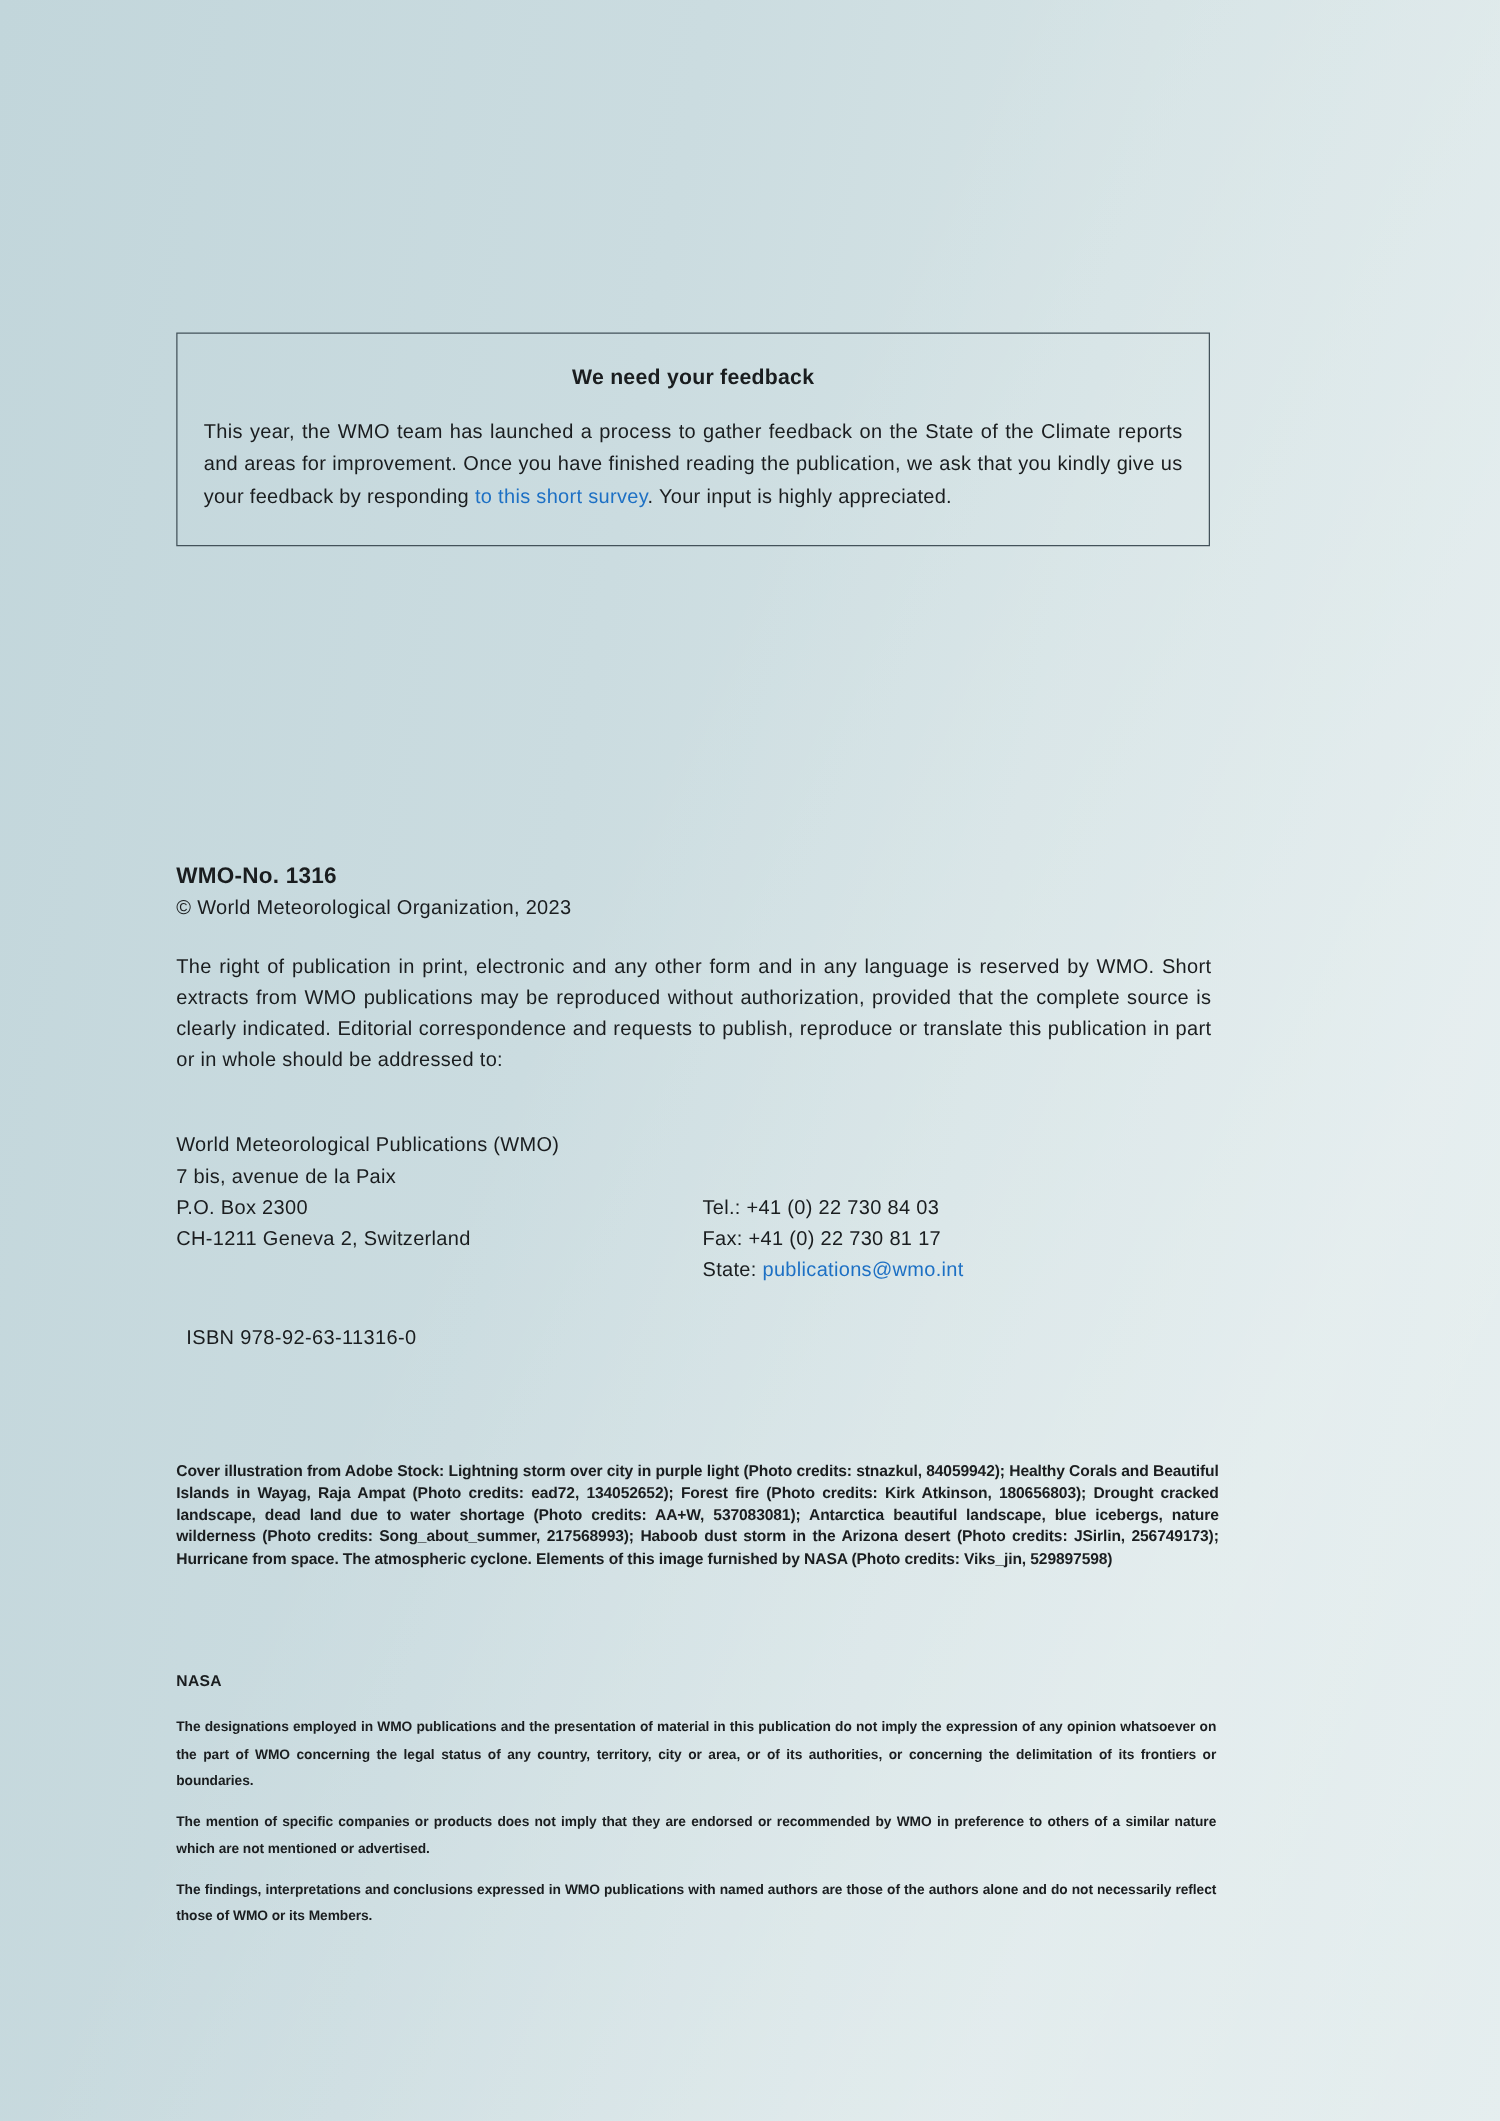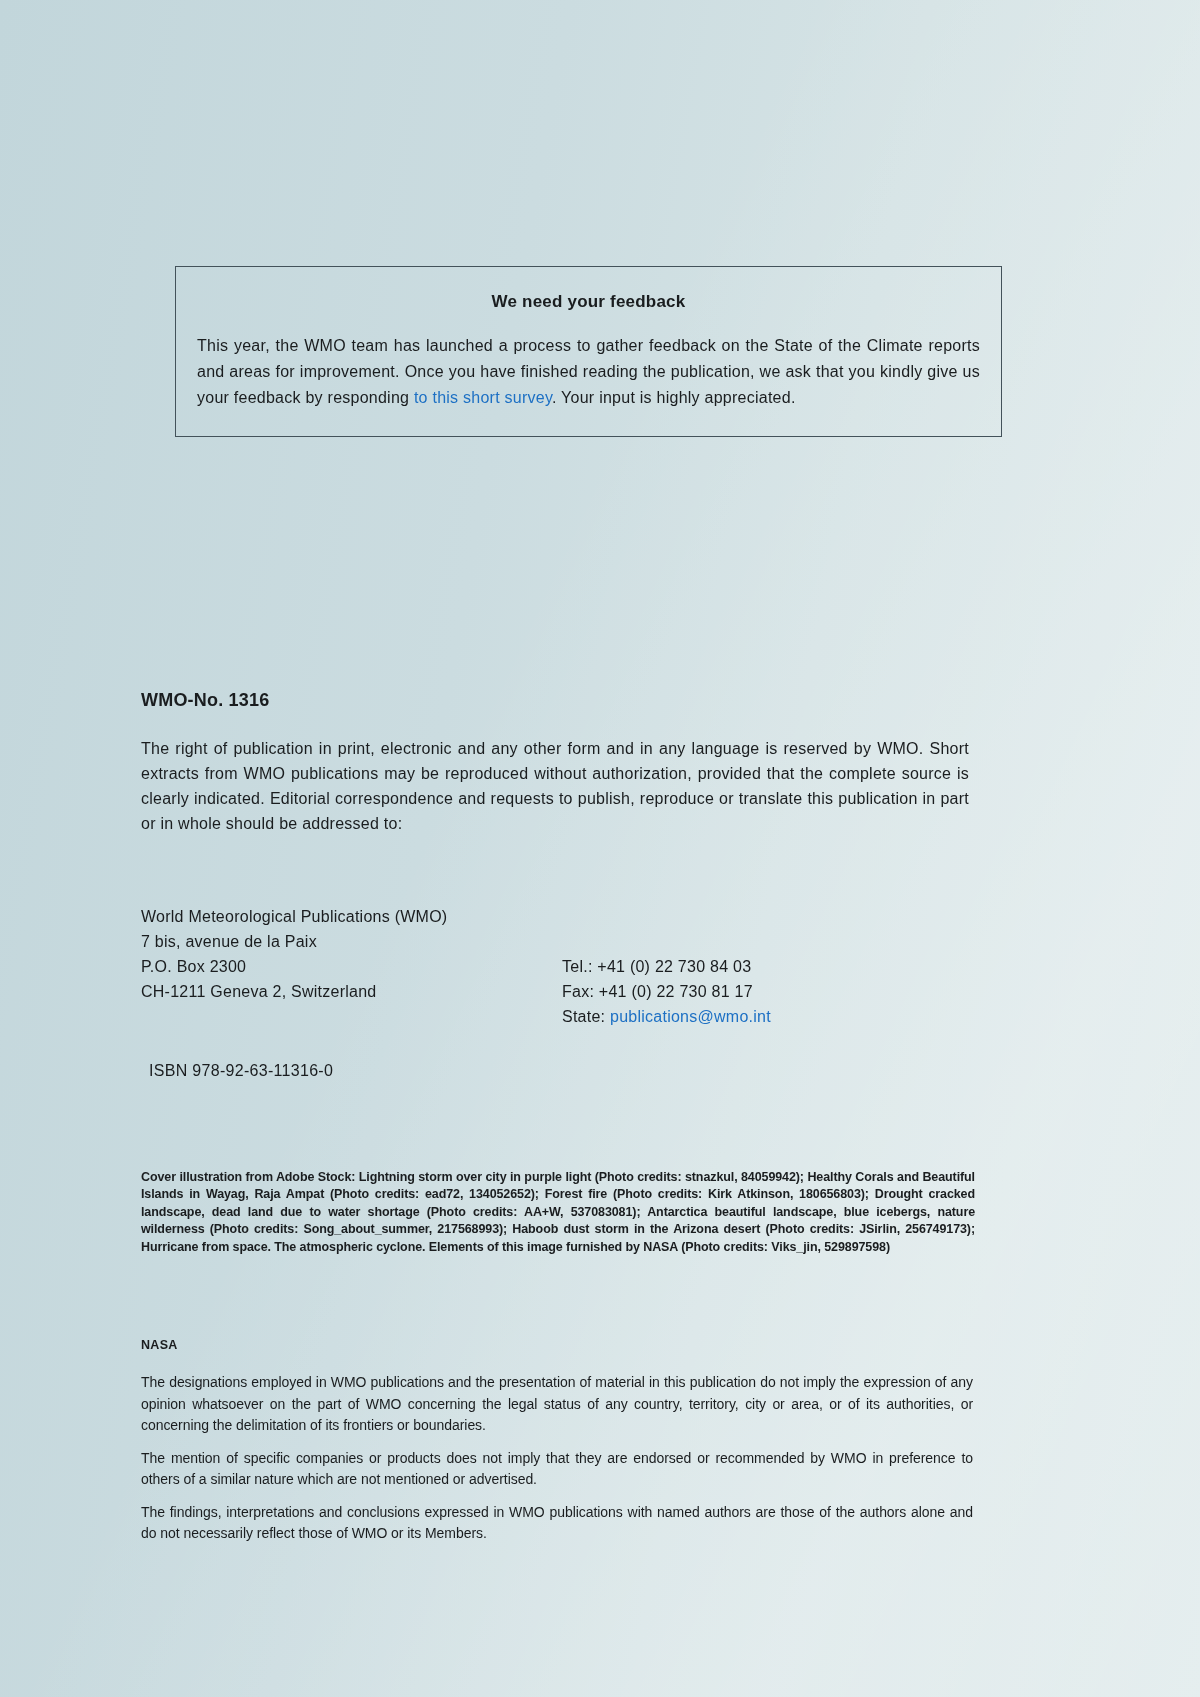--- a/index.html
+++ b/index.html
@@ -18,21 +18,20 @@
 
   
   .feedback-box {
     position: absolute;
     left: 141px;
     top: 266px;
     width: 827px;
     box-sizing: border-box;
     border: 1px solid #43525a;
     padding: 25px 21px 25px 21px;
-    margin-left: 34px;
   }
   .feedback-title {
     margin: 0;
     font-size: 17px;
     font-weight: bold;
     text-align: center;
     letter-spacing: 0.2px;
   }
   .feedback-text {
     margin: 21px 0 0 0;
@@ -120,39 +119,40 @@
     letter-spacing: 0.3px;
   }
   .note-block {
     position: absolute;
     left: 141px;
     top: 1372px;
     width: 832px;
   }
   .note-paragraph {
     margin: 0 0 11px 0;
-    font-size: 14px;
-    font-weight: 400;
+    font-size: 11px;
+    font-weight: 700;
     line-height: 21.5px;
     letter-spacing: -0.05px;
     text-align: justify;
   }
 </style>
 </head>
 <body>
 
 <div class="page">
 
   <div class="feedback-box">
     <h2 class="feedback-title">We need your feedback</h2>
     <p class="feedback-text"><span>This year, the WMO team has launched a process to gather feedback on the State of the Climate reports and areas for improvement. Once you have finished reading the publication, we ask that you kindly give us your feedback by responding </span><a class="link">to this short survey</a><span>. Your input is highly appreciated.</span></p>
   </div>
 
   <div class="imprint">
     <div class="wmo-number">WMO-No. 1316</div>
+    <div class="copyright-line">© World Meteorological Organization, 2023</div>
     <p class="rights-paragraph">The right of publication in print, electronic and any other form and in any language is reserved by WMO. Short extracts from WMO publications may be reproduced without authorization, provided that the complete source is clearly indicated. Editorial correspondence and requests to publish, reproduce or translate this publication in part or in whole should be addressed to:</p>
   </div>
 
   <div class="contact">
     <div>World Meteorological Publications (WMO)</div>
     <div>7 bis, avenue de la Paix</div>
     <div>P.O. Box 2300</div>
     <div>CH-1211 Geneva 2, Switzerland</div>
     <div class="contact-right">
       <div>Tel.: +41 (0) 22 730 84 03</div>

